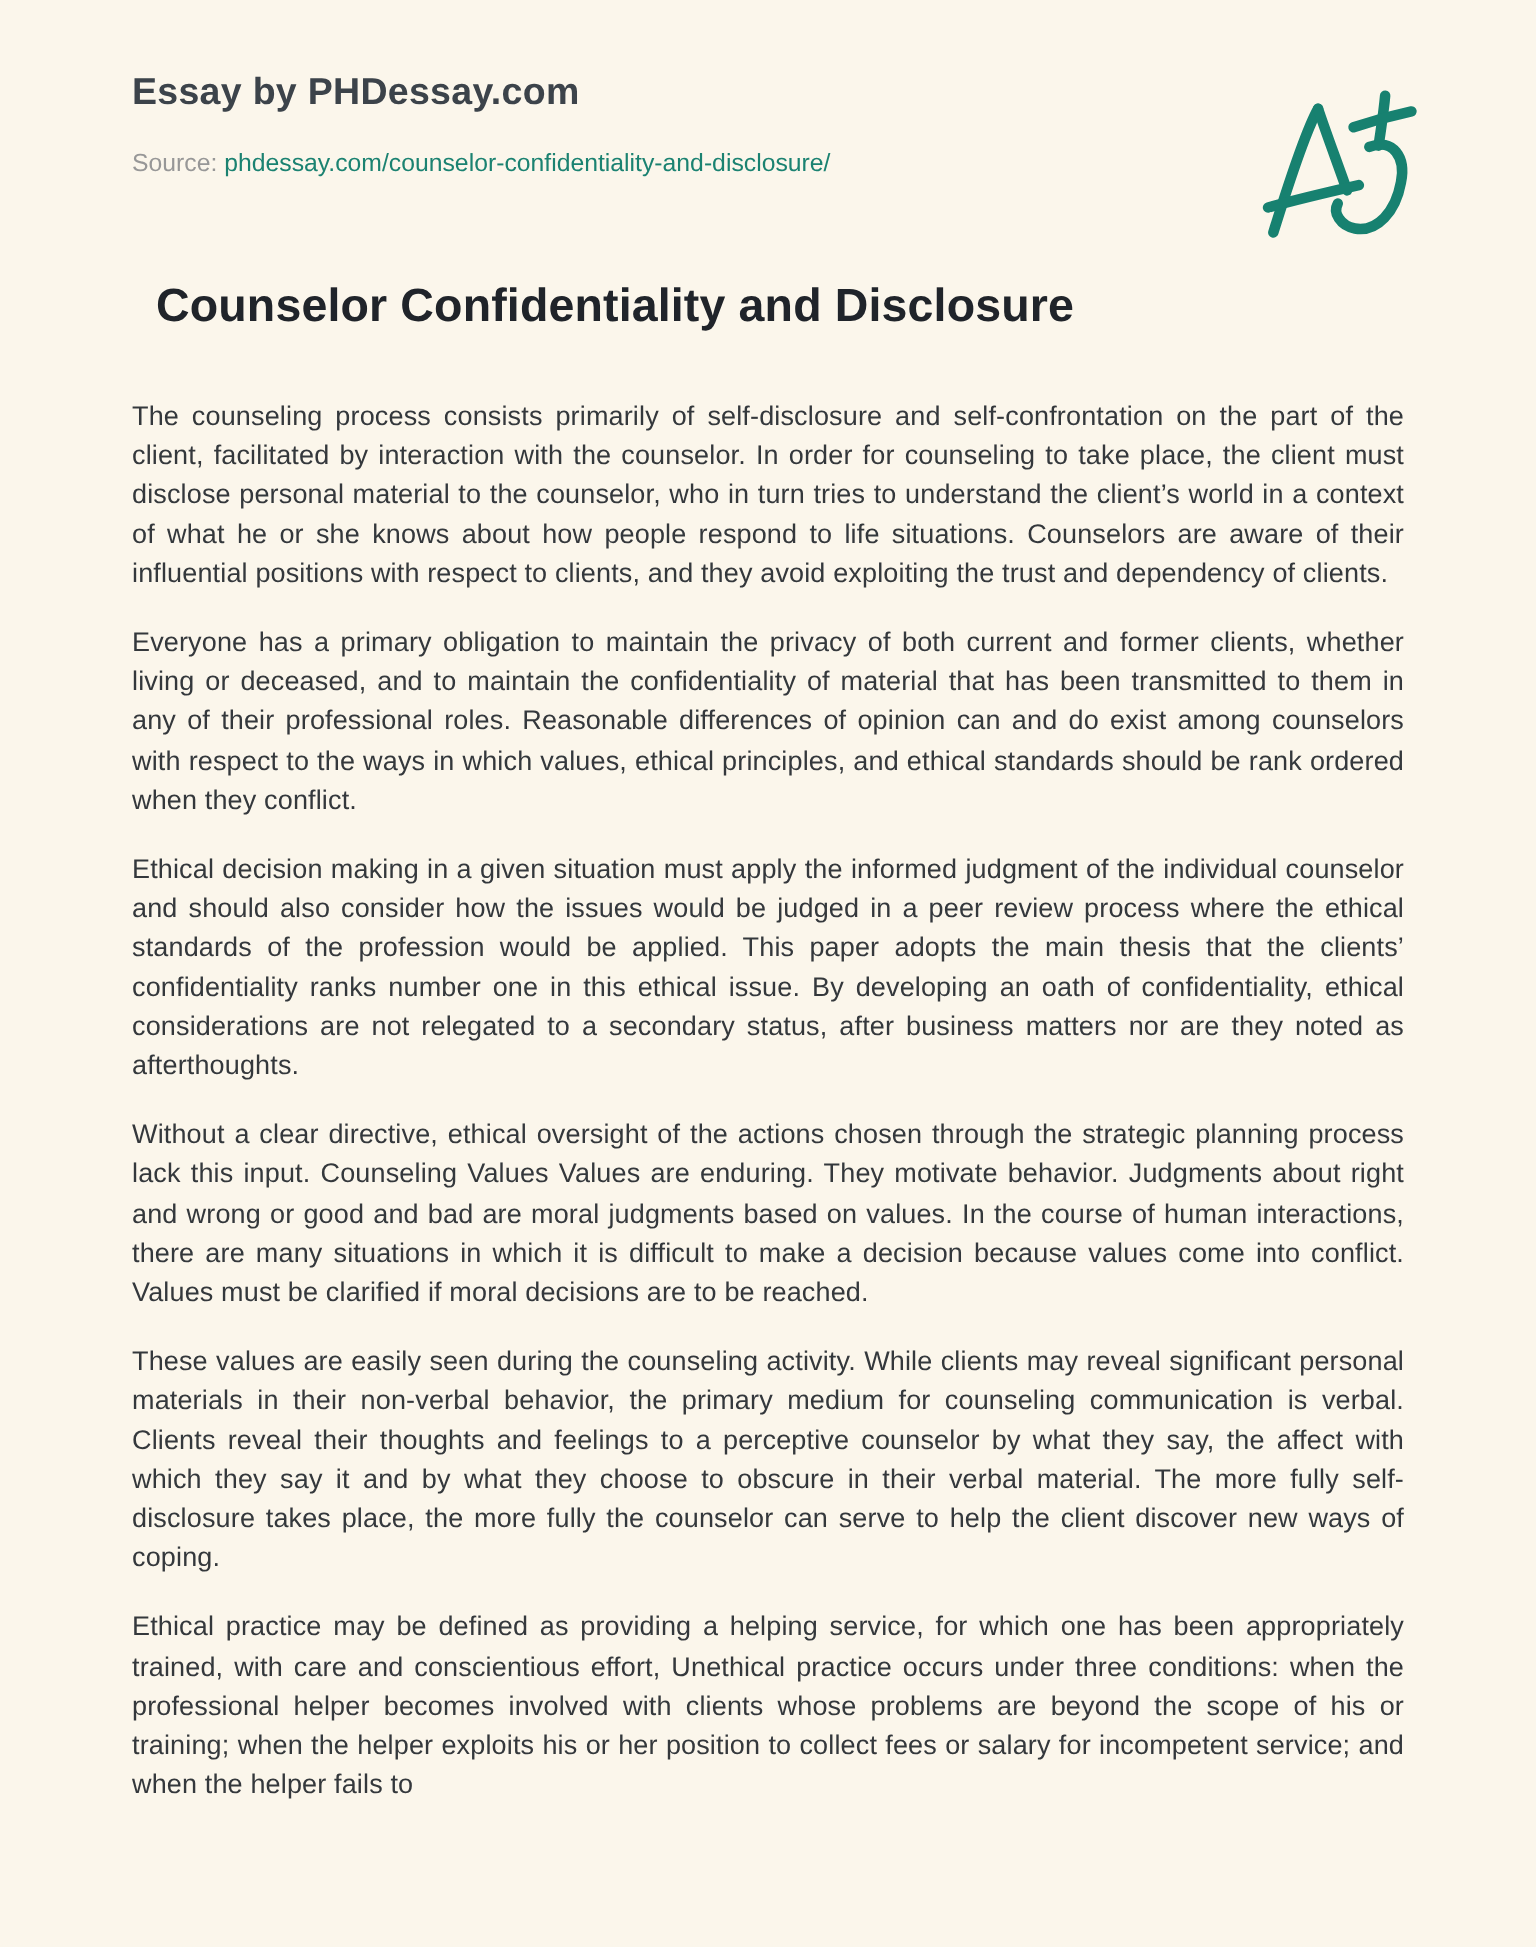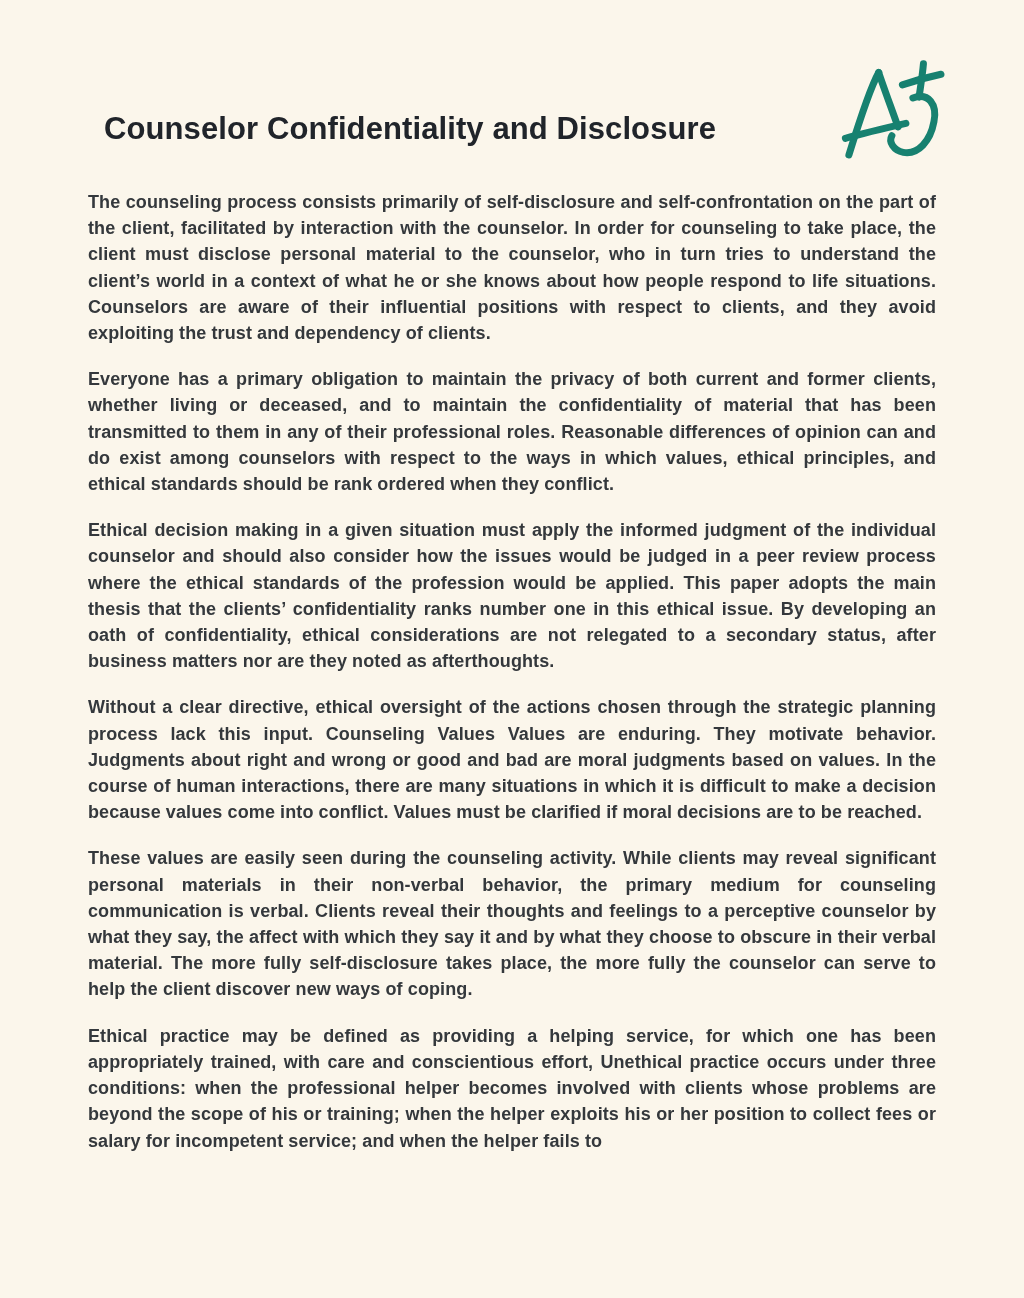--- a/index.html
+++ b/index.html
@@ -56,21 +56,20 @@
     font-size: 31px;
     line-height: 40px;
     font-weight: 700;
     color: #20242A;
     letter-spacing: 0.1px;
   }
   .article-body {
     margin-top: 40px;
     height: 988px;
     overflow: hidden;
-    font-weight: bold;
   }
   .article-body p {
     margin: 0 0 20px 0;
     font-size: 18px;
     line-height: 26.2px;
     color: #34383C;
     text-align: justify;
     letter-spacing: 0.1px;
   }
 </style>
@@ -89,21 +88,26 @@
           <path d="M94,10 C93,22 91,34 89,48"></path>
           <path d="M70,34 C85,29 100,25 114,22"></path>
           <path d="M82,49 C100,42 110,57 106,76 C102,98 88,114 71,111 C60,109 54,99 58,92"></path>
         </g>
       </svg>
     </span>
   </div>
 
   <div class="content">
 
+    <h2 class="byline">Essay by PHDessay.com</h2>
 
+    <div class="source-line">
+      <span>Source:</span>
+      <a class="source-link">phdessay.com/counselor-confidentiality-and-disclosure/</a>
+    </div>
 
     <h1 class="essay-title">Counselor Confidentiality and Disclosure</h1>
 
     <div class="article-body">
       <p>The counseling process consists primarily of self-disclosure and self-confrontation on the part of the client, facilitated by interaction with the counselor. In order for counseling to take place, the client must disclose personal material to the counselor, who in turn tries to understand the client’s world in a context of what he or she knows about how people respond to life situations. Counselors are aware of their influential positions with respect to clients, and they avoid exploiting the trust and dependency of clients.</p>
       <p>Everyone has a primary obligation to maintain the privacy of both current and former clients, whether living or deceased, and to maintain the confidentiality of material that has been transmitted to them in any of their professional roles. Reasonable differences of opinion can and do exist among counselors with respect to the ways in which values, ethical principles, and ethical standards should be rank ordered when they conflict.</p>
       <p>Ethical decision making in a given situation must apply the informed judgment of the individual counselor and should also consider how the issues would be judged in a peer review process where the ethical standards of the profession would be applied. This paper adopts the main thesis that the clients’ confidentiality ranks number one in this ethical issue. By developing an oath of confidentiality, ethical considerations are not relegated to a secondary status, after business matters nor are they noted as afterthoughts.</p>
       <p>Without a clear directive, ethical oversight of the actions chosen through the strategic planning process lack this input. Counseling Values Values are enduring. They motivate behavior. Judgments about right and wrong or good and bad are moral judgments based on values. In the course of human interactions, there are many situations in which it is difficult to make a decision because values come into conflict. Values must be clarified if moral decisions are to be reached.</p>
       <p>These values are easily seen during the counseling activity. While clients may reveal significant personal materials in their non-verbal behavior, the primary medium for counseling communication is verbal. Clients reveal their thoughts and feelings to a perceptive counselor by what they say, the affect with which they say it and by what they choose to obscure in their verbal material. The more fully self-disclosure takes place, the more fully the counselor can serve to help the client discover new ways of coping.</p>
       <p>Ethical practice may be defined as providing a helping service, for which one has been appropriately trained, with care and conscientious effort, Unethical practice occurs under three conditions: when the professional helper becomes involved with clients whose problems are beyond the scope of his or training; when the helper exploits his or her position to collect fees or salary for incompetent service; and when the helper fails to</p>

